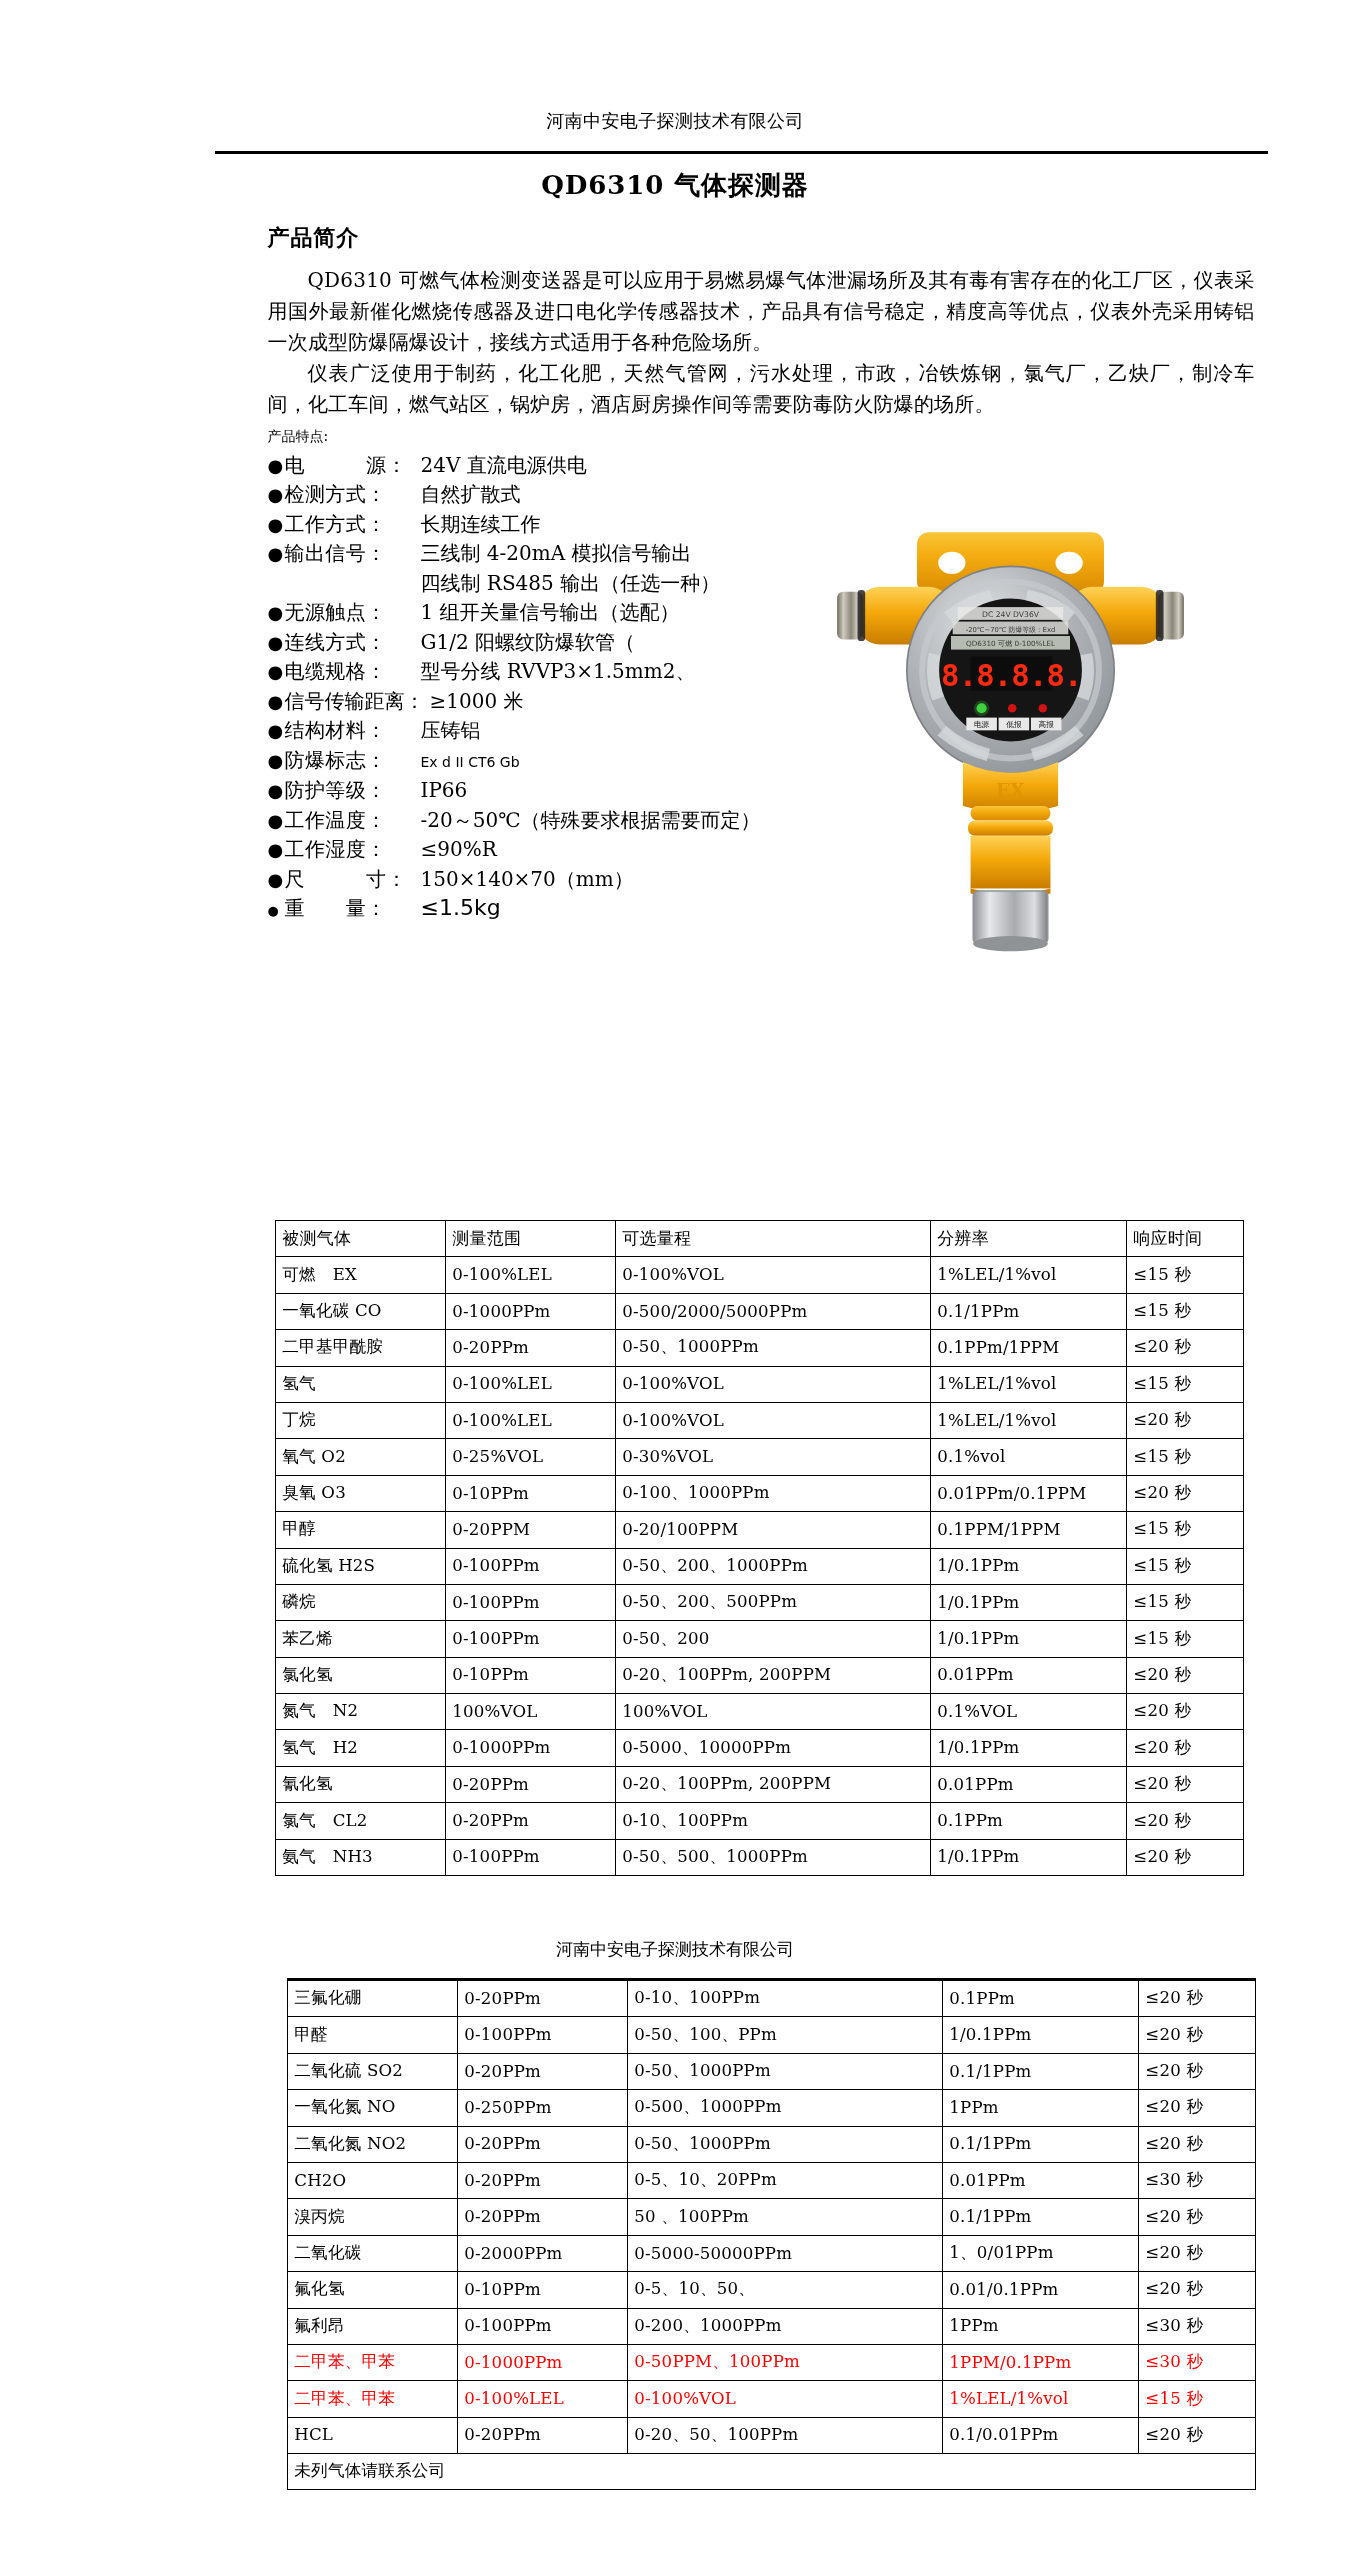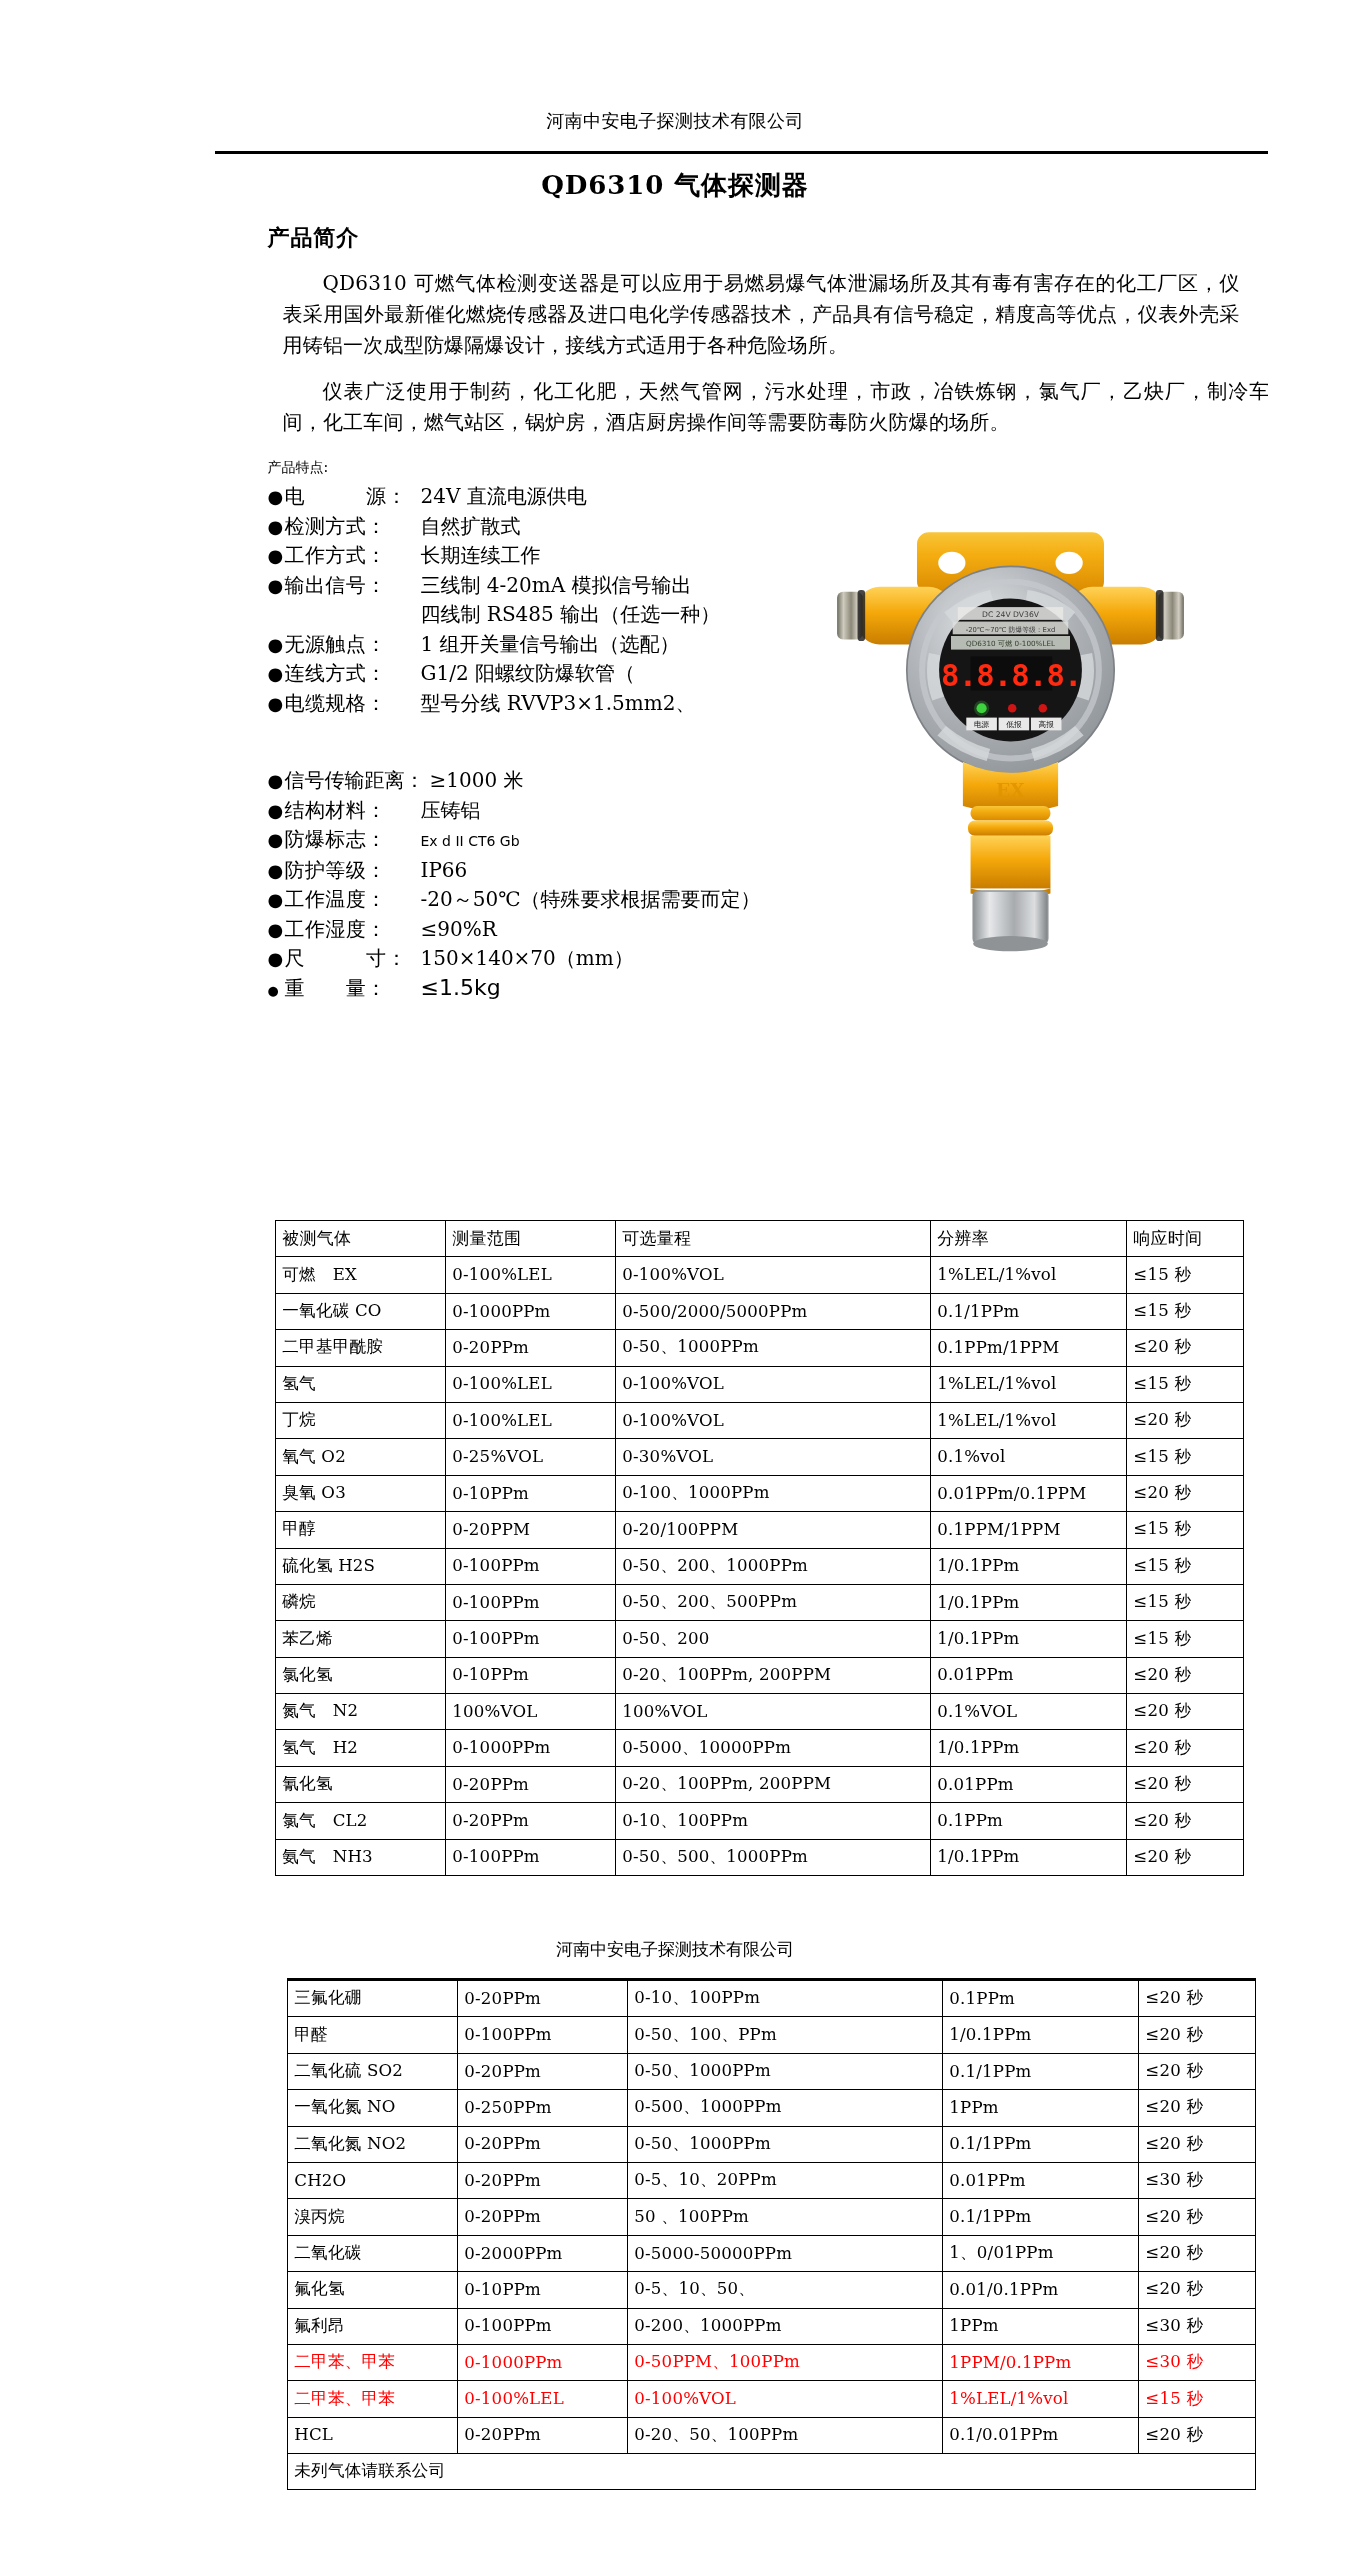--- a/index.html
+++ b/index.html
@@ -66,21 +66,21 @@
     font-size: 22px;
     font-weight: bold;
     font-family: "DejaVu Serif", "Liberation Serif", serif;
     margin: 0 0 12px 0;
     letter-spacing: 0.9px;
   }
   .para {
     font-size: 20px;
     line-height: 31px;
     text-indent: 2em;
-    margin: 15px;
+    margin: 0;
     letter-spacing: 0.2px;
     text-align: justify;
     font-family: "DejaVu Serif", "Liberation Serif", serif;
   }
   .para.p2 {
     width: 987px;
   }
 
   .features-label {
     font-size: 14px;
@@ -110,21 +110,20 @@
   }
   .bullet.small { font-size: 12.8px; }
   .feat-key {
     display: inline-block;
     width: 136px;
     flex: 0 0 auto;
     letter-spacing: 0.4px;
   }
   .feat-key.spaced {
     letter-spacing: 0;
-    margin-top: 48px;
   }
   .feat-val {
     flex: 0 1 auto;
   }
   li.cont .bullet { visibility: hidden; }
   li.cont .feat-key { visibility: hidden; }
   .wl { font-family: "DejaVu Sans", "Liberation Sans", sans-serif; font-size: 14px;}
 
   
   .photo {

